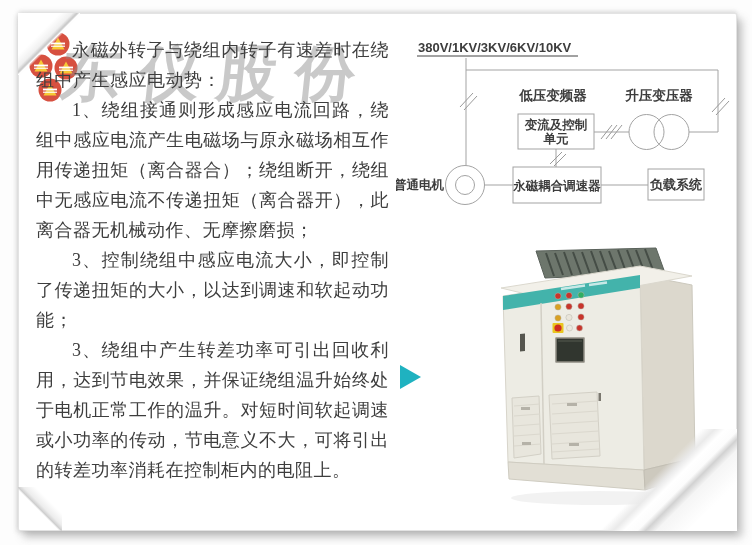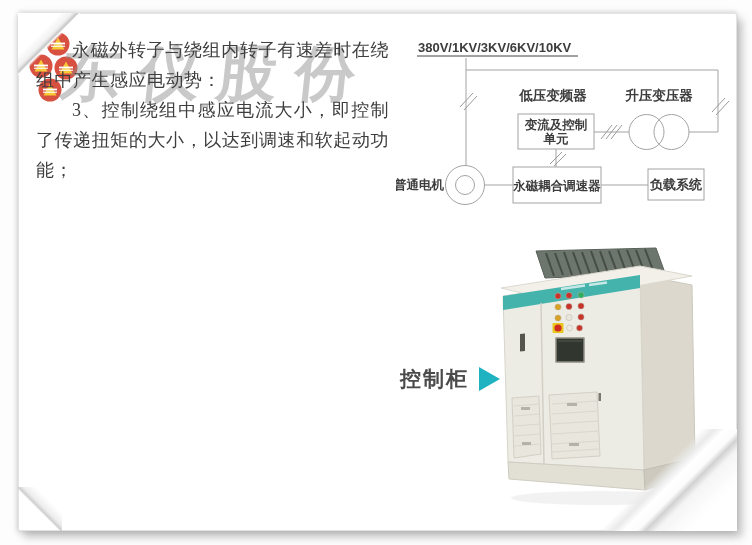--- a/index.html
+++ b/index.html
@@ -56,21 +56,23 @@
         <use href="#lg" x="31" y="14"></use>
         <use href="#lg" x="14" y="36"></use>
         <use href="#lg" x="39" y="38"></use>
         <use href="#lg" x="23" y="60"></use>
       </g>
     </svg>
     <div class="wm-text">东仪股份</div>
 
     <div class="article">
       <p>永磁外转子与绕组内转子有速差时在绕组中产生感应电动势：</p>
+      <p>1、绕组接通则形成感应电流回路，绕组中感应电流产生电磁场与原永磁场相互作用传递扭矩（离合器合）；绕组断开，绕组中无感应电流不传递扭矩（离合器开），此离合器无机械动作、无摩擦磨损；</p>
       <p>3、控制绕组中感应电流大小，即控制了传递扭矩的大小，以达到调速和软起动功能；</p>
+      <p>3、绕组中产生转差功率可引出回收利用，达到节电效果，并保证绕组温升始终处于电机正常工作的温升。对短时间软起调速或小功率的传动，节电意义不大，可将引出的转差功率消耗在控制柜内的电阻上。</p>
     </div>
 
     <svg class="diagram" width="345" height="200" viewBox="0 0 345 200">
       <text x="22" y="24" class="dg-txt" font-size="13" font-family="DejaVu Sans Mono, monospace" fill="#333333">380V/1KV/3KV/6KV/10KV</text>
       <line x1="21" y1="28" x2="182" y2="28" stroke="#444444" stroke-width="1"></line>
 
       <g class="dg-wire">
         <path d="M70,30 V138"></path>
         <path d="M70,42 H322"></path>
         <path d="M322,42 V104"></path>
@@ -146,21 +148,20 @@
         <path d="M53,158 L99,155 M53,168 L99,165 M53,178 L100,175 M53,188 L100,185 M53,198 L100,195 M53,206 L100,203" stroke="#dbd8ce" stroke-width="1" fill="none"></path>
         <rect x="68" y="157" width="10" height="3" fill="#b5b2a8"></rect>
           <rect x="70" y="197" width="10" height="3" fill="#b5b2a8"></rect>
 
         <polygon points="9,216 145,224 146,244 10,233" fill="#e2dfd5" stroke="#cfccc1"></polygon>
         <polygon points="145,224 196,212 197,228 146,244" fill="#cdc9be" stroke="#c2beb3"></polygon>
       </g>
     </svg>
 
     <div class="cabinet-label">
-      <span class="txt">控制柜</span>
       <span class="arrow-right"></span>
     </div>
 
     <div class="fold-tl"></div>
     <div class="fold-bl"></div>
     <div class="fold-br"></div>
   </div>
 </div>
 
 </body></html>

